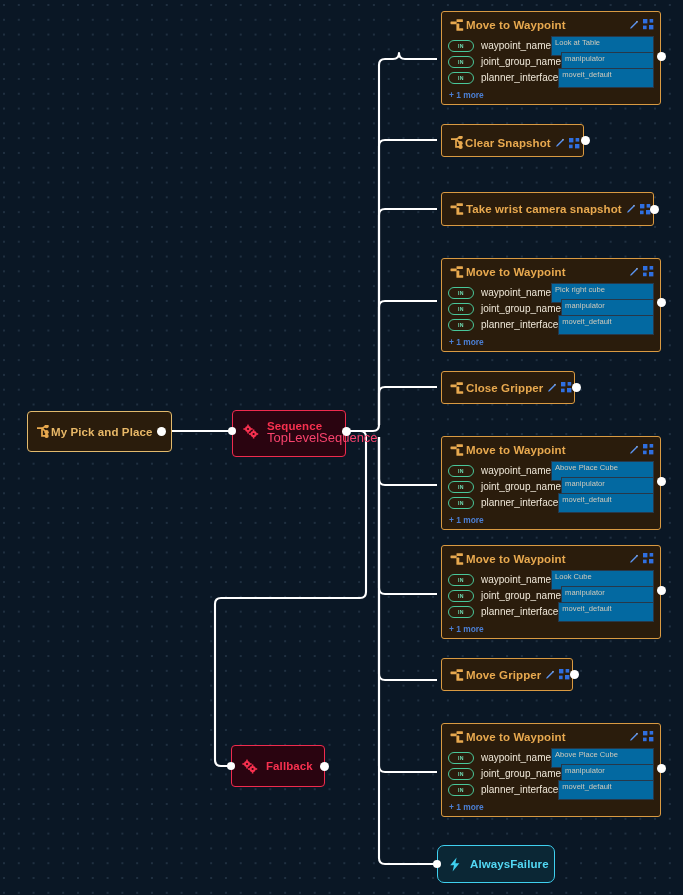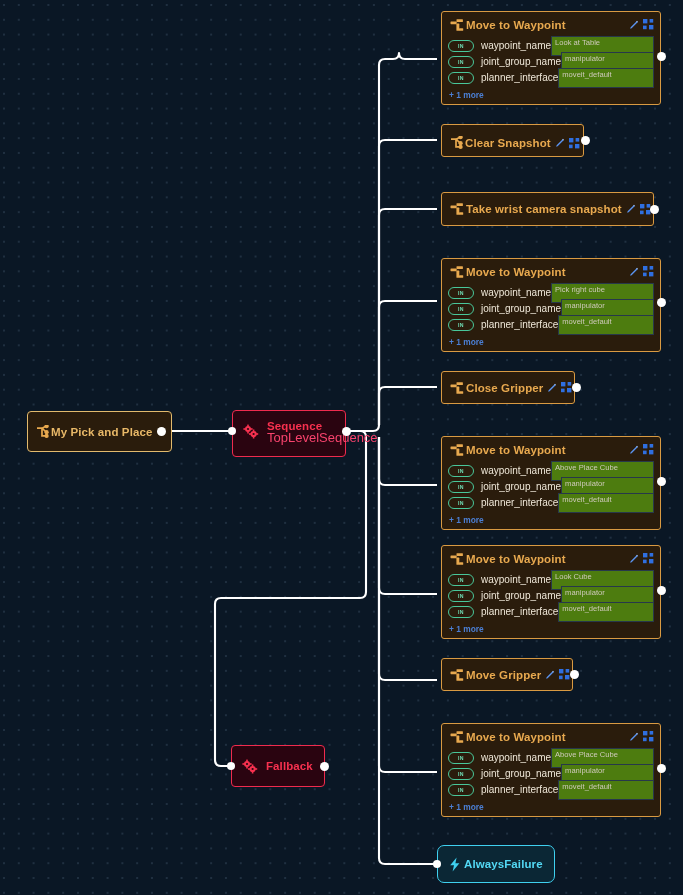--- a/index.html
+++ b/index.html
@@ -133,21 +133,21 @@
     color: #efe7d8;
     font-size: 10px;
     margin-left: 7px;
     white-space: nowrap;
   }
   .port-value {
     margin-left: auto;
     box-sizing: border-box;
     width: 104px;
     height: 20px;
-    background: #4d7c0f;
+    background: #0369a1;
     border: 1px solid #27384a;
     color: #cfcabb;
     font-size: 7.6px;
     line-height: 11px;
     padding: 0 3px;
     overflow: hidden;
     white-space: nowrap;
   }
   .more-link {
     color: #4b7fd4;
@@ -665,21 +665,21 @@
         <span class="port-pill">IN</span>
         <span class="port-name">planner_interface</span>
         <span class="port-value">moveit_default</span>
       </div>
     </div>
     <div class="more-link">+ 1 more</div>
   </div>
   <div class="dot" style="left:657px; top:764px;"></div>
 
   <div class="node cyan" style="left:437px; top:845px; width:118px; height:38px;">
-    <div class="node-header" style="height:36px; padding-left:11px; gap:3px;">
+    <div class="node-header" style="height:36px; padding-left:11px; gap:9px;">
       <span class="icon">
         <svg width="12" height="15" viewBox="0 0 12 15">
           <path d="M7.6 0.5 L1.2 8.2 L5 8.2 L3.6 14.5 L10.4 6.2 L6.4 6.2 Z" fill="#3fd0ef"></path>
         </svg>
       </span>
       <span class="node-title">AlwaysFailure</span>
     </div>
   </div>
   <div class="dot small" style="left:433px; top:860px;"></div>
 

